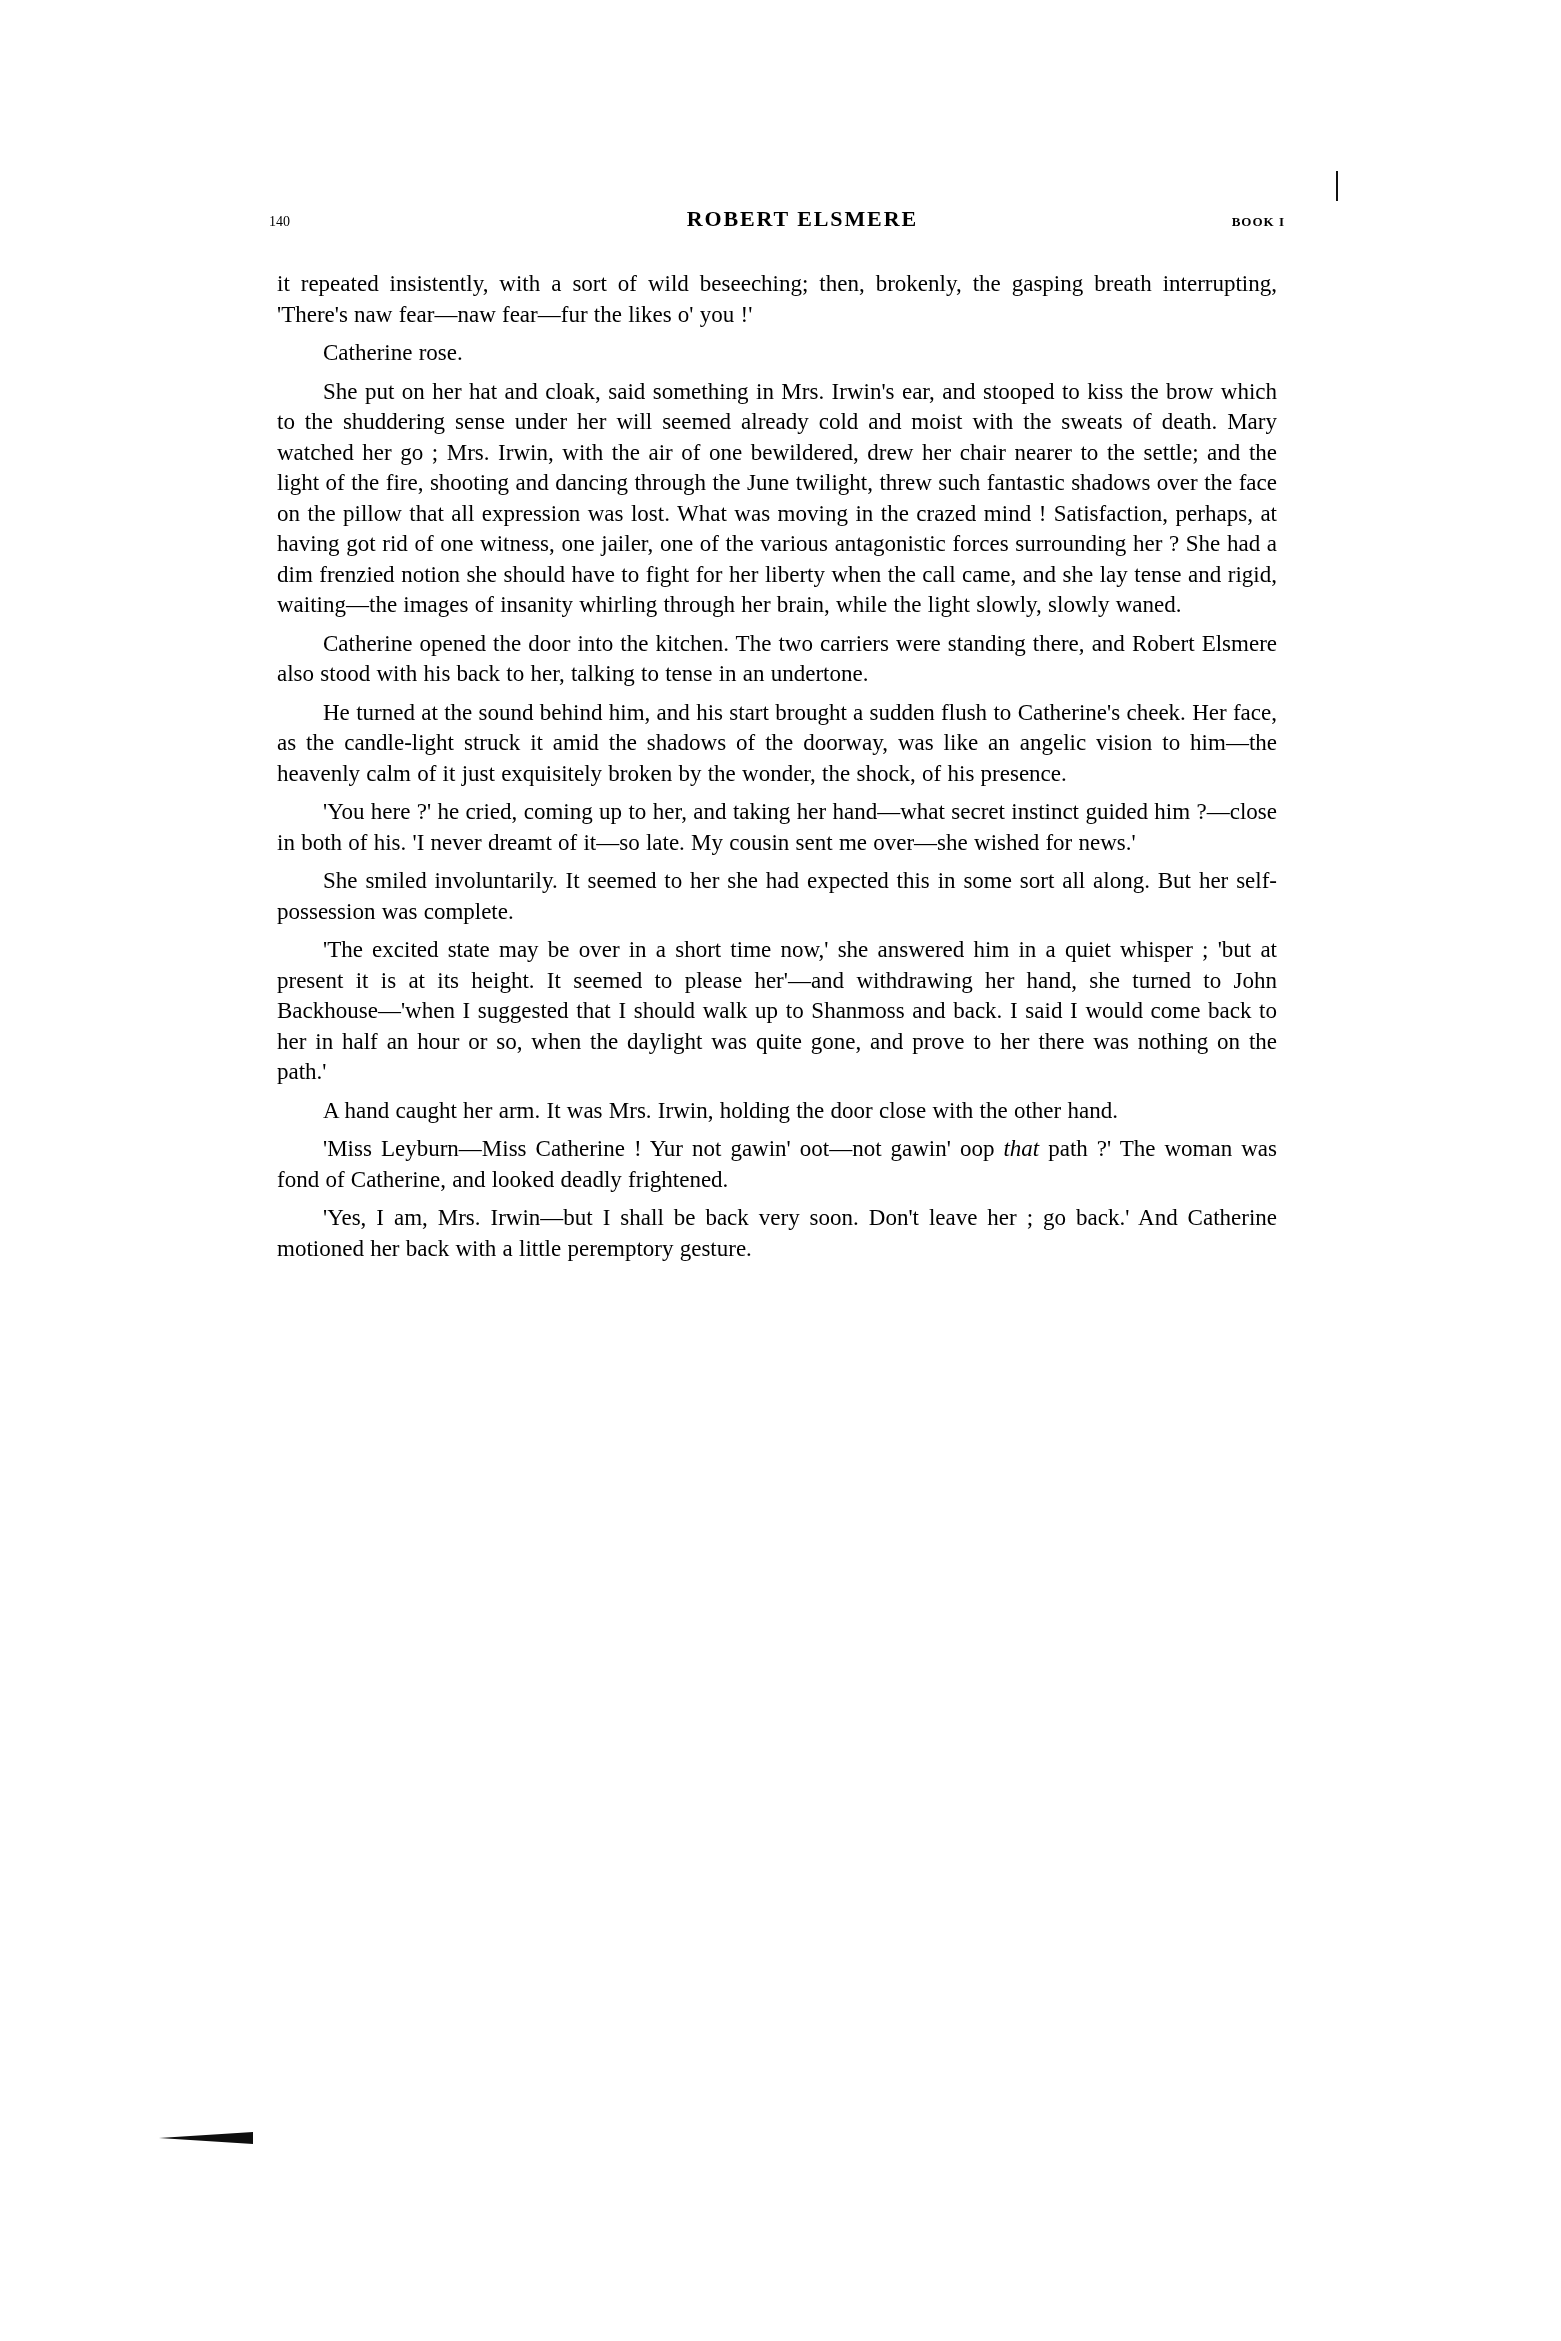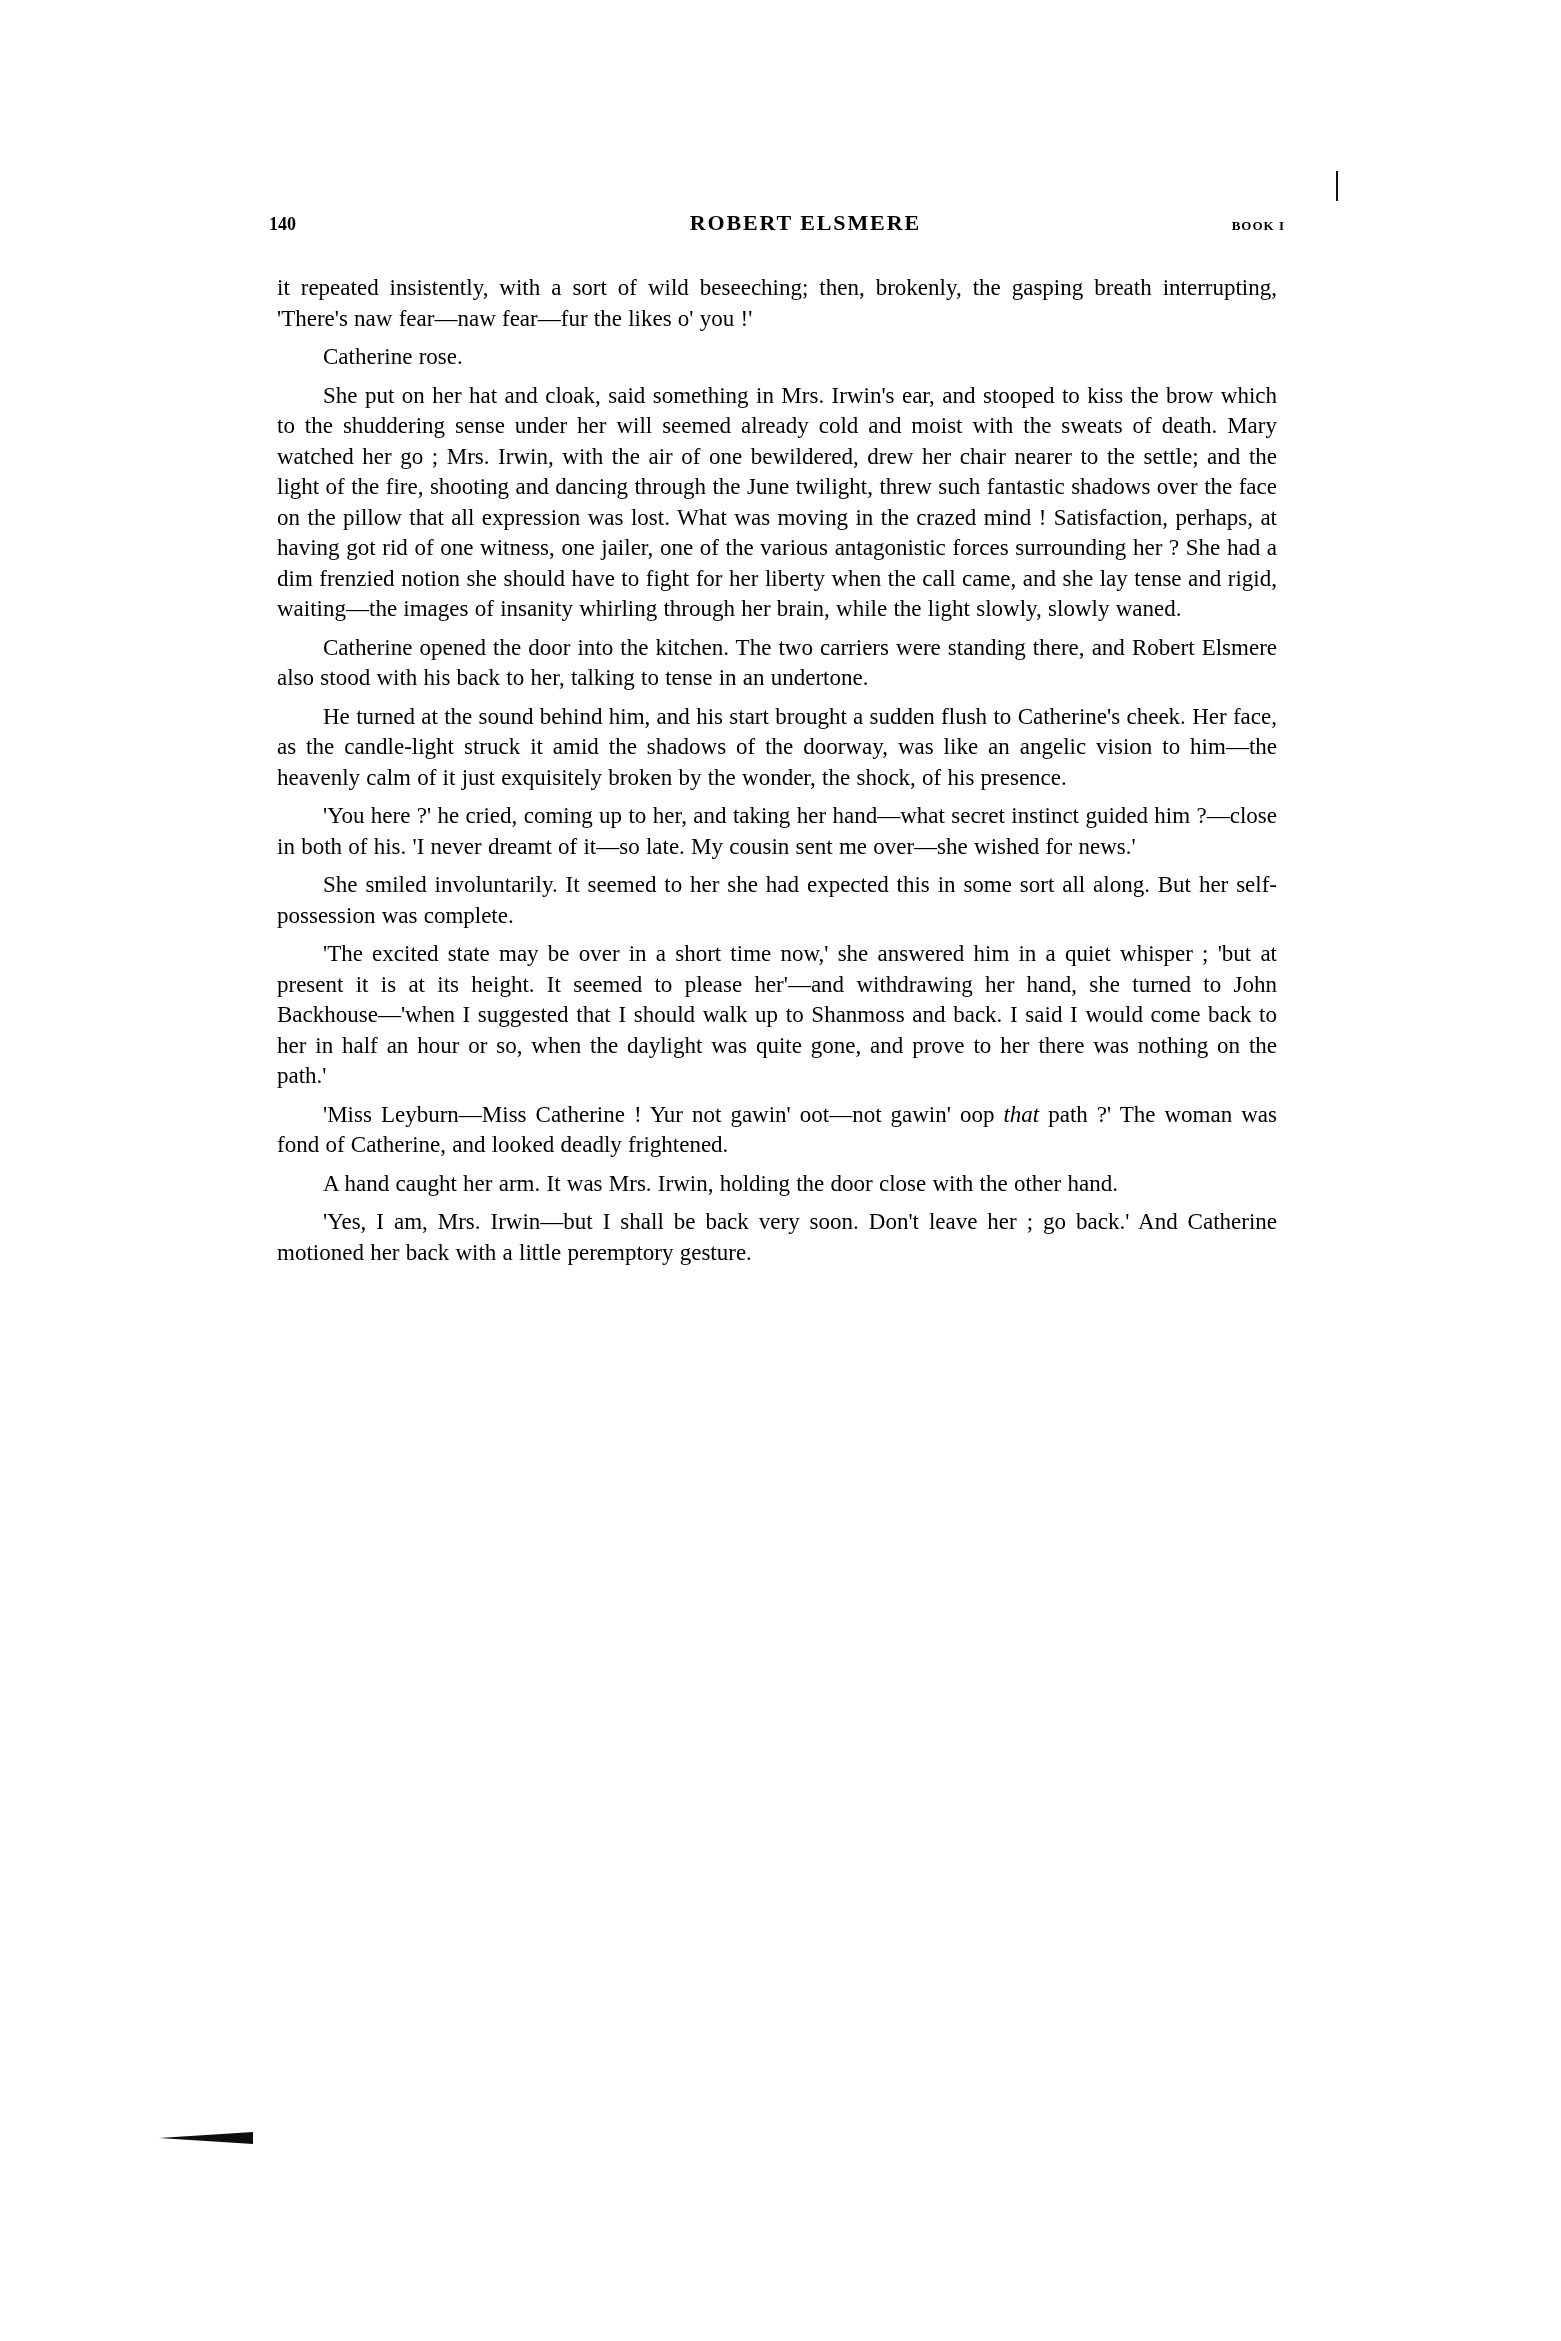--- a/index.html
+++ b/index.html
@@ -30,22 +30,22 @@
   }
   .header-row {
     display: flex;
     align-items: baseline;
     justify-content: space-between;
     font-weight: bold;
     letter-spacing: 0.5px;
     margin-bottom: 37px;
   }
   .page-number {
-    font-size: 18px;
-    font-weight: bold;
+    font-size: 14px;
+    font-weight: normal;
     letter-spacing: 0px;
     margin-top: 12px;
   }
   .running-title {
     font-size: 22px;
     font-weight: bold;
     letter-spacing: 1.9px;
     margin-left: 83px;
   }
   .book-label {
@@ -111,22 +111,22 @@
 
     <div class="body-text">
       <p class="noindent">it repeated insistently, with a sort of wild beseeching; then, brokenly, the gasping breath interrupting, 'There's naw fear—naw fear—fur the likes o' you !'</p>
       <p>Catherine rose.</p>
       <p>She put on her hat and cloak, said something in Mrs. Irwin's ear, and stooped to kiss the brow which to the shuddering sense under her will seemed already cold and moist with the sweats of death.   Mary watched her go ; Mrs. Irwin, with the air of one bewildered, drew her chair nearer to the settle; and the light of the fire, shooting and dancing through the June twilight, threw such fantastic shadows over the face on the pillow that all expression was lost.   What was moving in the crazed mind ! Satisfaction, perhaps, at having got rid of one witness, one jailer, one of the various antagonistic forces surrounding her ?  She had a dim frenzied notion she should have to fight for her liberty when the call came, and she lay tense and rigid, waiting—the images of insanity whirling through her brain, while the light slowly, slowly waned.</p>
       <p>Catherine opened the door into the kitchen.   The two carriers were standing there, and Robert Elsmere also stood with his back to her, talking to tense in an undertone.</p>
       <p>He turned at the sound behind him, and his start brought a sudden flush to Catherine's cheek.   Her face, as the candle-light struck it amid the shadows of the doorway, was like an angelic vision to him—the heavenly calm of it just exquisitely broken by the wonder, the shock, of his presence.</p>
       <p>'You here ?' he cried, coming up to her, and taking her hand—what secret instinct guided him ?—close in both of his.   'I never dreamt of it—so late.  My cousin sent me over—she wished for news.'</p>
       <p>She smiled involuntarily.   It seemed to her she had expected this in some sort all along.   But her self-possession was complete.</p>
       <p>'The excited state may be over in a short time now,' she answered him in a quiet whisper ; 'but at present it is at its height.   It seemed to please her'—and withdrawing her hand, she turned to John Backhouse—'when I suggested that I should walk up to Shanmoss and back.   I said I would come back to her in half an hour or so, when the daylight was quite gone, and prove to her there was nothing on the path.'</p>
+      <p>A hand caught her arm.   It was Mrs. Irwin, holding the door close with the other hand.</p>
       <p>'Miss Leyburn—Miss Catherine !  Yur not gawin' oot—not gawin' oop <i>that</i> path ?'  The woman was fond of Catherine, and looked deadly frightened.</p>
-      <p>A hand caught her arm.   It was Mrs. Irwin, holding the door close with the other hand.</p>
       <p>'Yes, I am, Mrs. Irwin—but I shall be back very soon.   Don't leave her ; go back.'   And Catherine motioned her back with a little peremptory gesture.</p>
     </div>
 
   </div>
 
   <div class="bottom-mark">
     <div class="wedge"></div>
   </div>
 
 </div>

